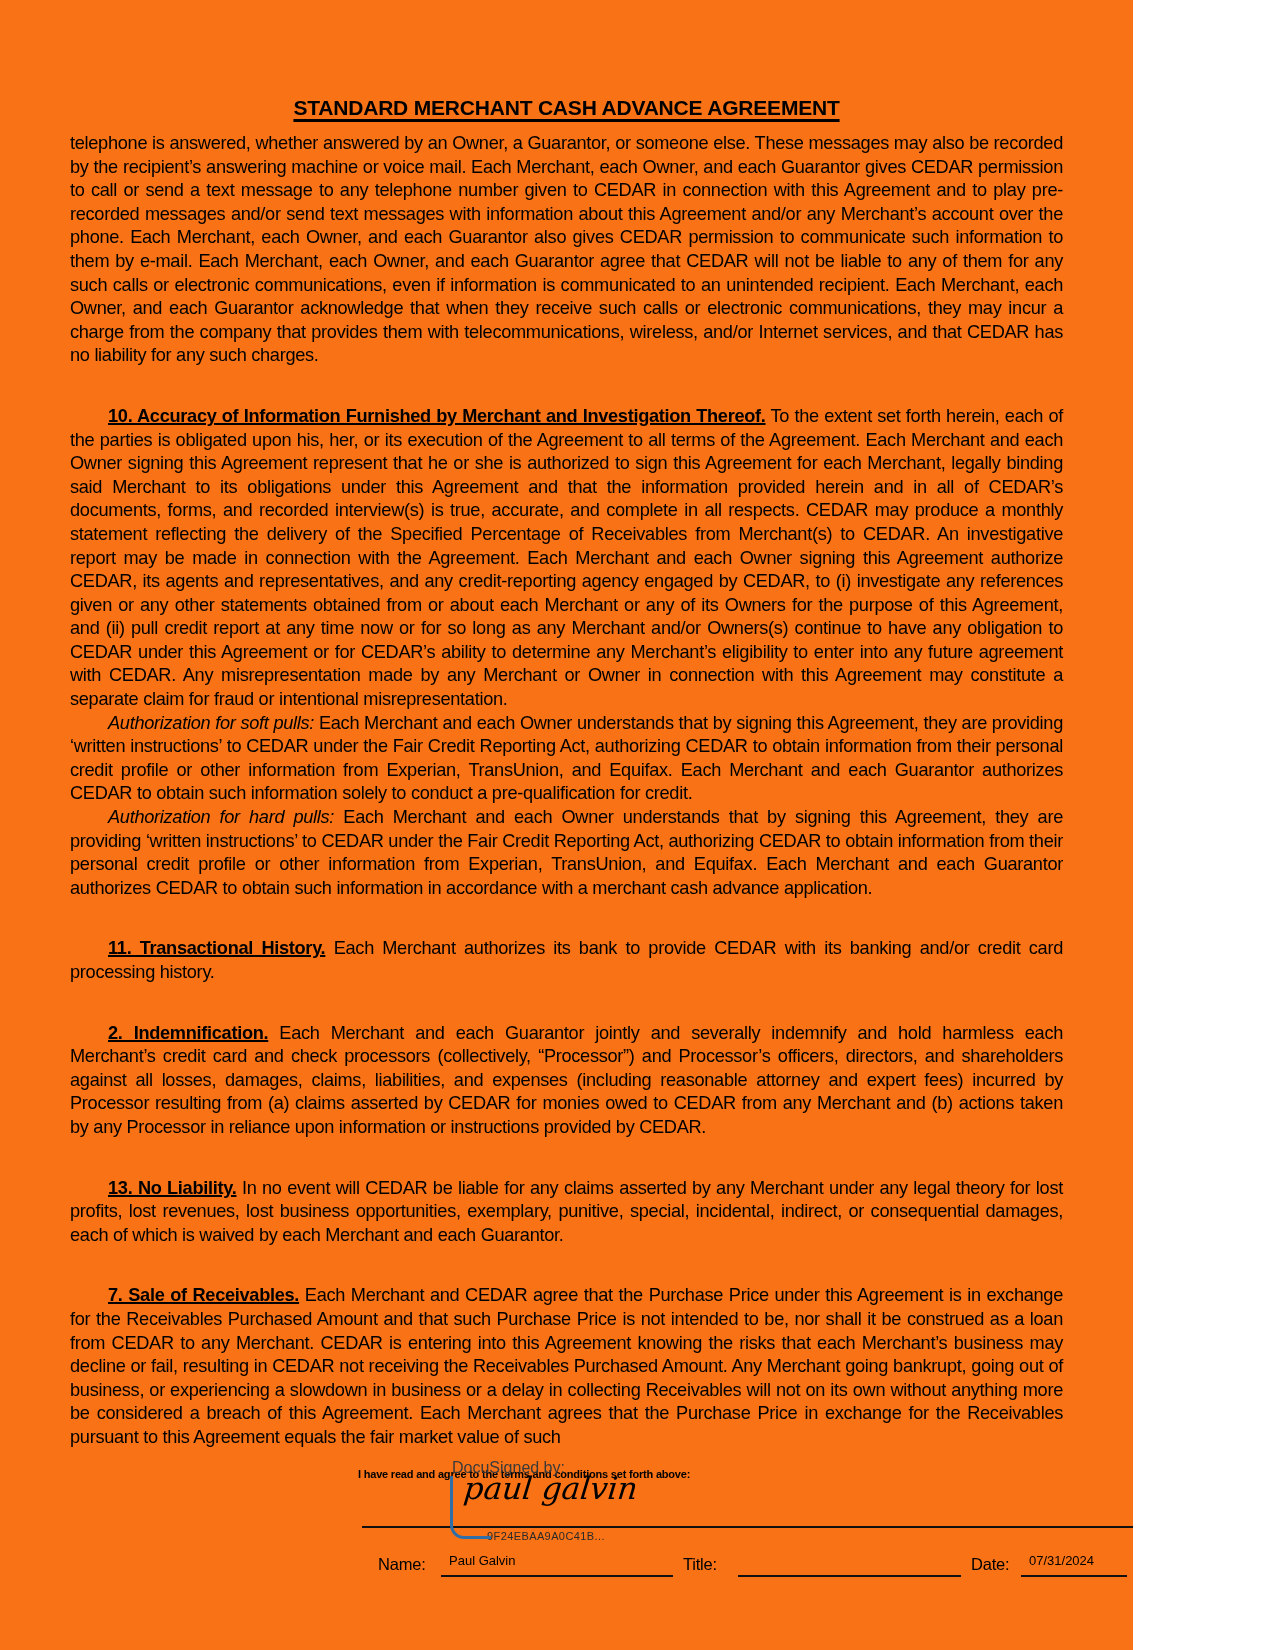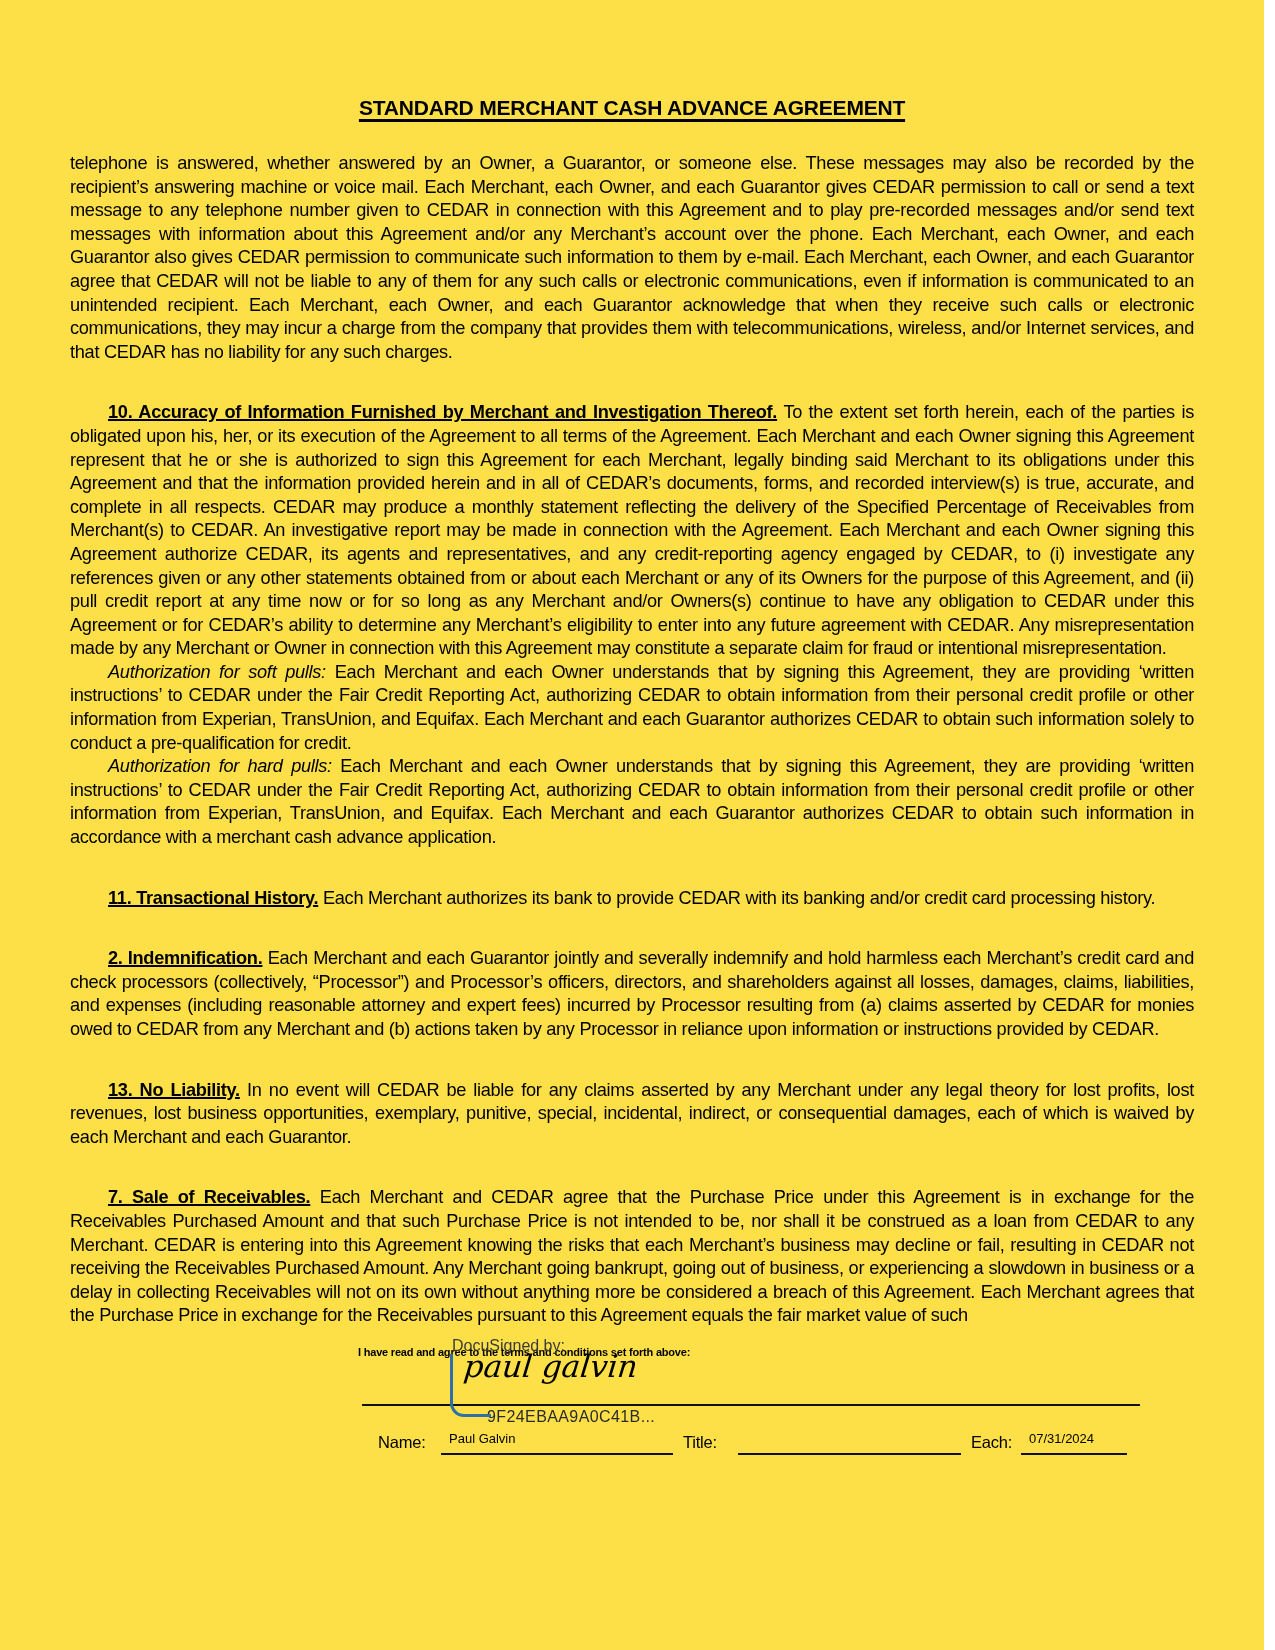--- a/index.html
+++ b/index.html
@@ -1,19 +1,19 @@
 <!DOCTYPE html>
 <html><head>
 <meta charset="utf-8">
 <style>
   html,body{margin:0;padding:0;background:#fff;}
   .page{
     position:relative;
-    width:1264px;height:1650px;
-    background:#fde047;
+    width:1133px;height:1650px;
+    background:#f97316;
     font-family:"Liberation Sans","DejaVu Sans",sans-serif;
     color:#000;
     overflow:hidden;
   }
   .content{padding:0 70px;}
   .doc-title{
     margin:96px 0 0 0;
     text-align:center;
     font-size:21px;
     font-weight:bold;
@@ -22,21 +22,21 @@
     text-decoration-thickness:2.5px;
     text-underline-offset:4px;
   }
   p.para{
     margin:0;
     font-size:18.2px;
     line-height:23.6px;
     text-align:justify;
     letter-spacing:-0.3px;
   }
-  p.intro{margin-top:32px;}
+  p.intro{margin-top:12px;}
   p.indent{text-indent:38px;}
   p.gap{margin-top:37px;}
   .sec-head{
     font-weight:bold;
     text-decoration:underline;
     text-decoration-thickness:1.8px;
   }
   .lead-i{font-style:italic;}
 
   
@@ -67,21 +67,21 @@
     transform:skewX(-6deg);
     white-space:nowrap;
     z-index:2;
   }
   .sig-line{
     position:absolute;left:362px;top:76px;
     width:778px;height:2px;background:#111;
   }
   .ds-id{
     position:absolute;left:487px;top:80px;
-    font-size:16px;color:#2a2a2a;letter-spacing:0.4px;
+    font-size:11px;color:#2a2a2a;letter-spacing:0.4px;
     white-space:nowrap;
   }
   .fields-row{position:absolute;left:1px;top:103px;width:1275px;height:40px;}
   .f-label{
     position:absolute;top:2px;
     font-size:16.5px;letter-spacing:-0.2px;white-space:nowrap;
   }
   .f-value{
     position:absolute;top:-4px;height:28px;
     border-bottom:2px solid #111;
@@ -152,17 +152,17 @@
     <div class="sig-line"></div>
     <div class="ds-id">9F24EBAA9A0C41B...</div>
 
     <div class="fields-row">
       <span class="f-label lbl-name">Name:</span>
       <div class="f-value val-name">Paul Galvin</div>
 
       <span class="f-label lbl-title">Title:</span>
       <div class="f-value val-title"></div>
 
-      <span class="f-label lbl-date">Each:</span>
+      <span class="f-label lbl-date">Date:</span>
       <div class="f-value val-date">07/31/2024</div>
     </div>
   </div>
 </div>
 
 </body></html>

